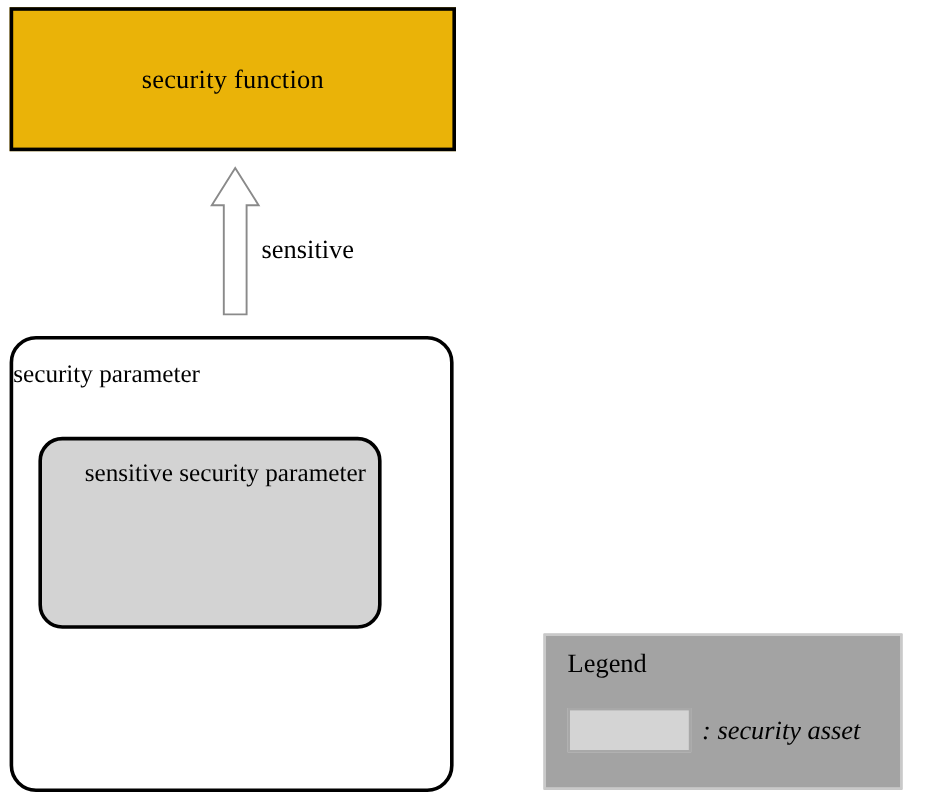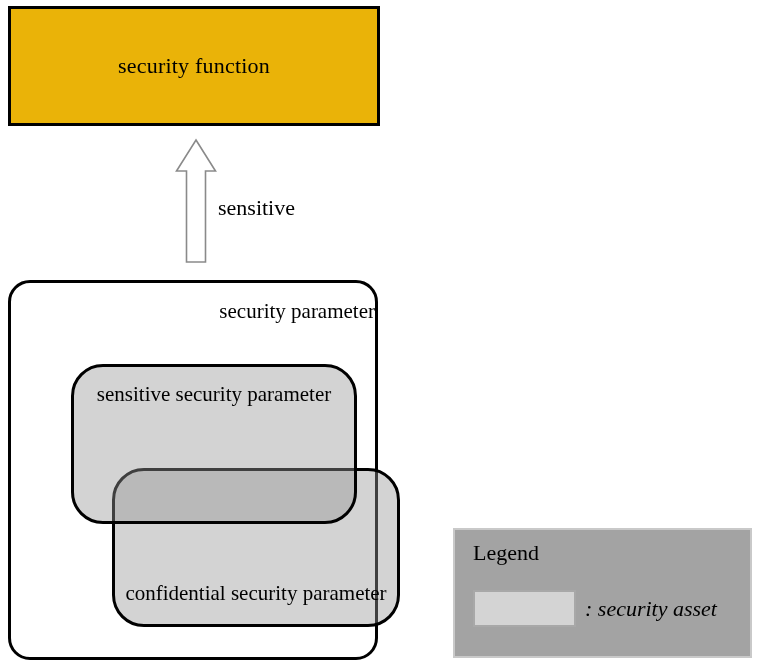--- a/index.html
+++ b/index.html
@@ -64,37 +64,36 @@
     box-sizing: border-box;
     background: #ffffff;
     border: 3px solid #000000;
     border-radius: 22px;
   }
   #security-parameter-label {
     position: absolute;
     left: 0;
     top: 18px;
     width: 100%;
-    text-align: right;
+    text-align: left;
     font-size: 21px;
     line-height: 1;
   }
 
   
   .param-set {
     position: absolute;
     box-sizing: border-box;
     border: 3px solid #000000;
-    border-radius: 32px;
+    border-radius: 20px;
     background: rgba(150, 150, 150, 0.42);
     display: flex;
     align-items: center;
-    justify-content: center;
+    justify-content: flex-end;
     text-align: center;
-    margin-left: 39px;
   }
   .param-set .label {
     font-size: 21px;
     line-height: 1.32;
     padding: 0 10px;
   }
 
   #sensitive-security-parameter-box {
     left: 32px;
     top: 364px;
@@ -171,23 +170,20 @@
   <span id="configure-label">sensitive</span>
 
   <div id="security-parameter-box">
     <span id="security-parameter-label">security parameter</span>
   </div>
 
   <div class="param-set" id="sensitive-security-parameter-box">
     <span class="label">sensitive security parameter</span>
   </div>
 
-  <div class="param-set" id="confidential-security-parameter-box">
-    <span class="label">confidential security parameter</span>
-  </div>
 
   <div id="legend-box">
     <span id="legend-title">Legend</span>
     <div id="legend-row">
       <span id="legend-swatch"></span>
       <span class="legend-text">: security asset</span>
     </div>
   </div>
 
 </div>

